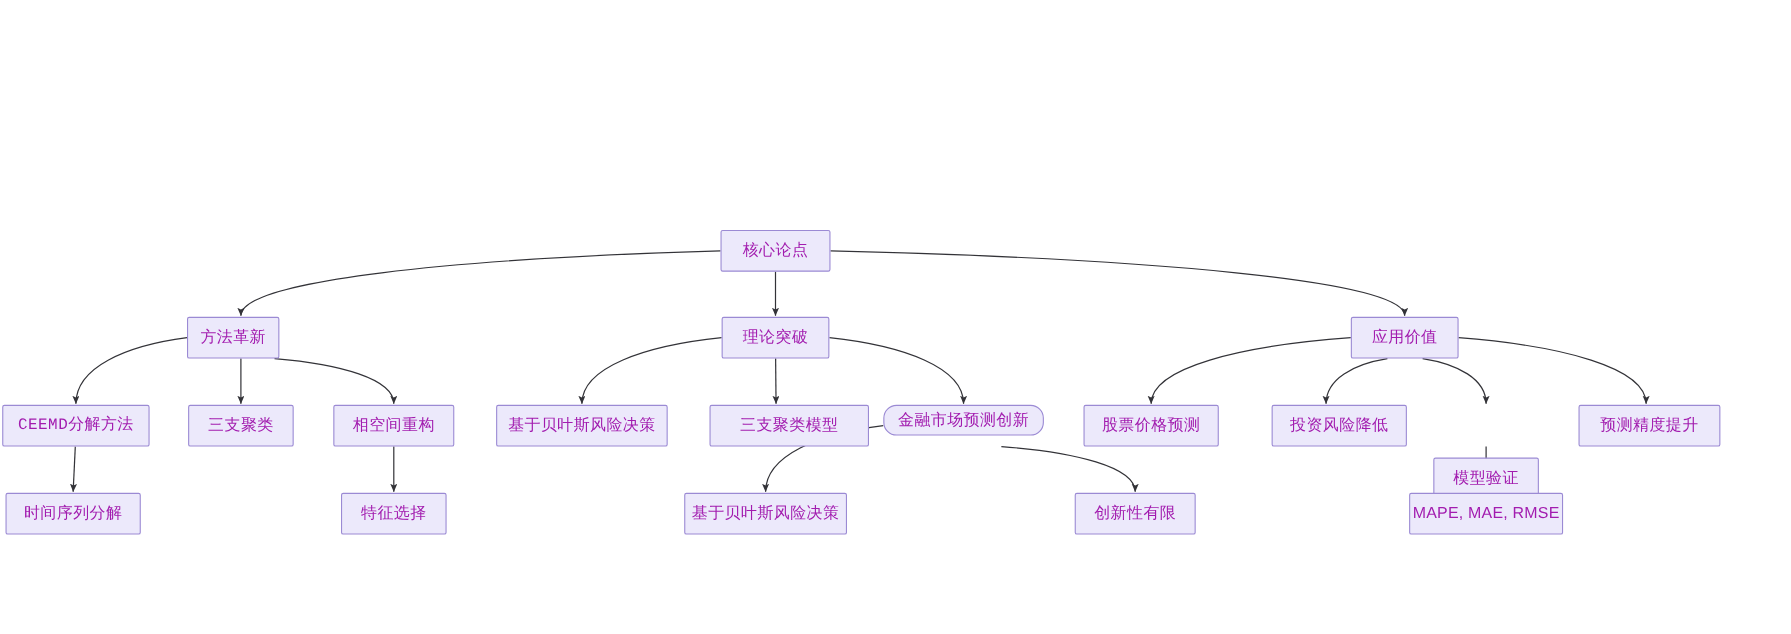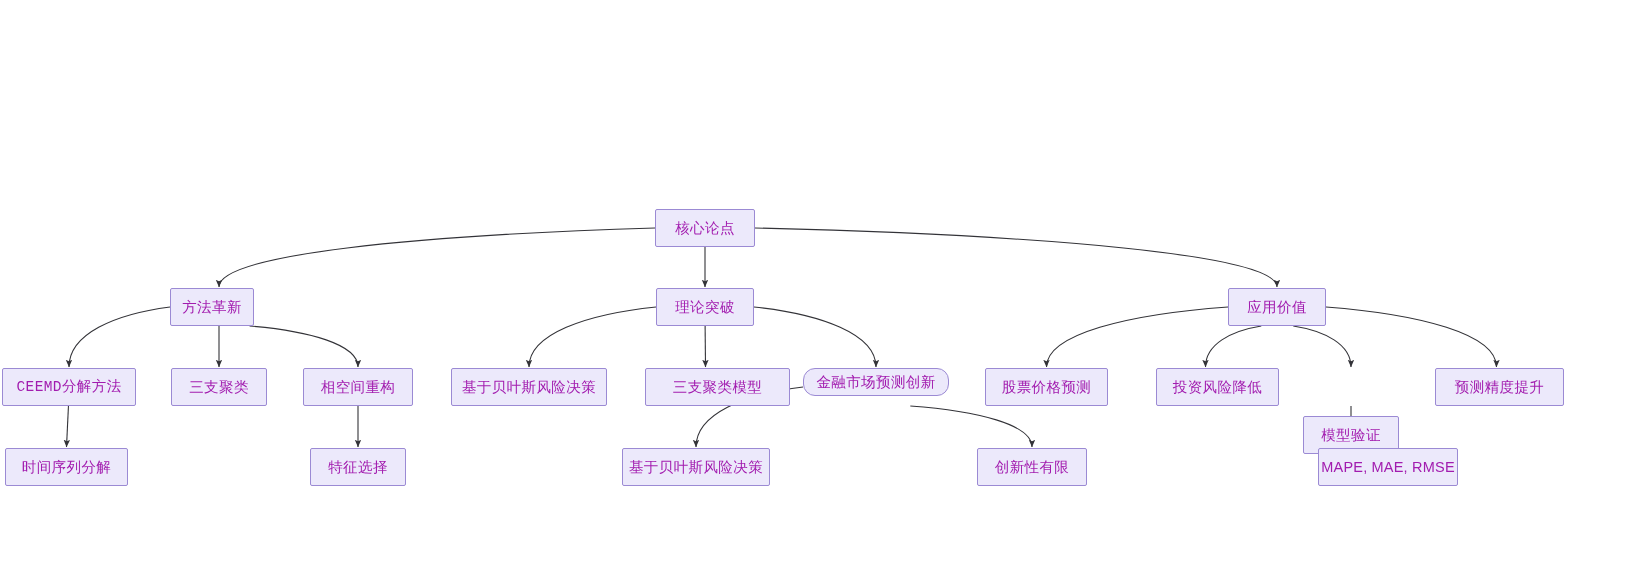--- a/index.html
+++ b/index.html
@@ -126,17 +126,17 @@
       </div>
       <div class="node" style="left: 310px; top: 448px; width: 96px; height: 38px;">
         <span class="node-label">特征选择</span>
       </div>
       <div class="node" style="left: 622px; top: 448px; width: 148px; height: 38px;">
         <span class="node-label">基于贝叶斯风险决策</span>
       </div>
       <div class="node" style="left: 977px; top: 448px; width: 110px; height: 38px;">
         <span class="node-label">创新性有限</span>
       </div>
-      <div class="node latin" style="left: 1281px; top: 448px; width: 140px; height: 38px; margin-left: 37px;">
+      <div class="node latin" style="left: 1281px; top: 448px; width: 140px; height: 38px;">
         <span class="node-label">MAPE, MAE, RMSE</span>
       </div>
     </div>
 </div>
 
 </body></html>

